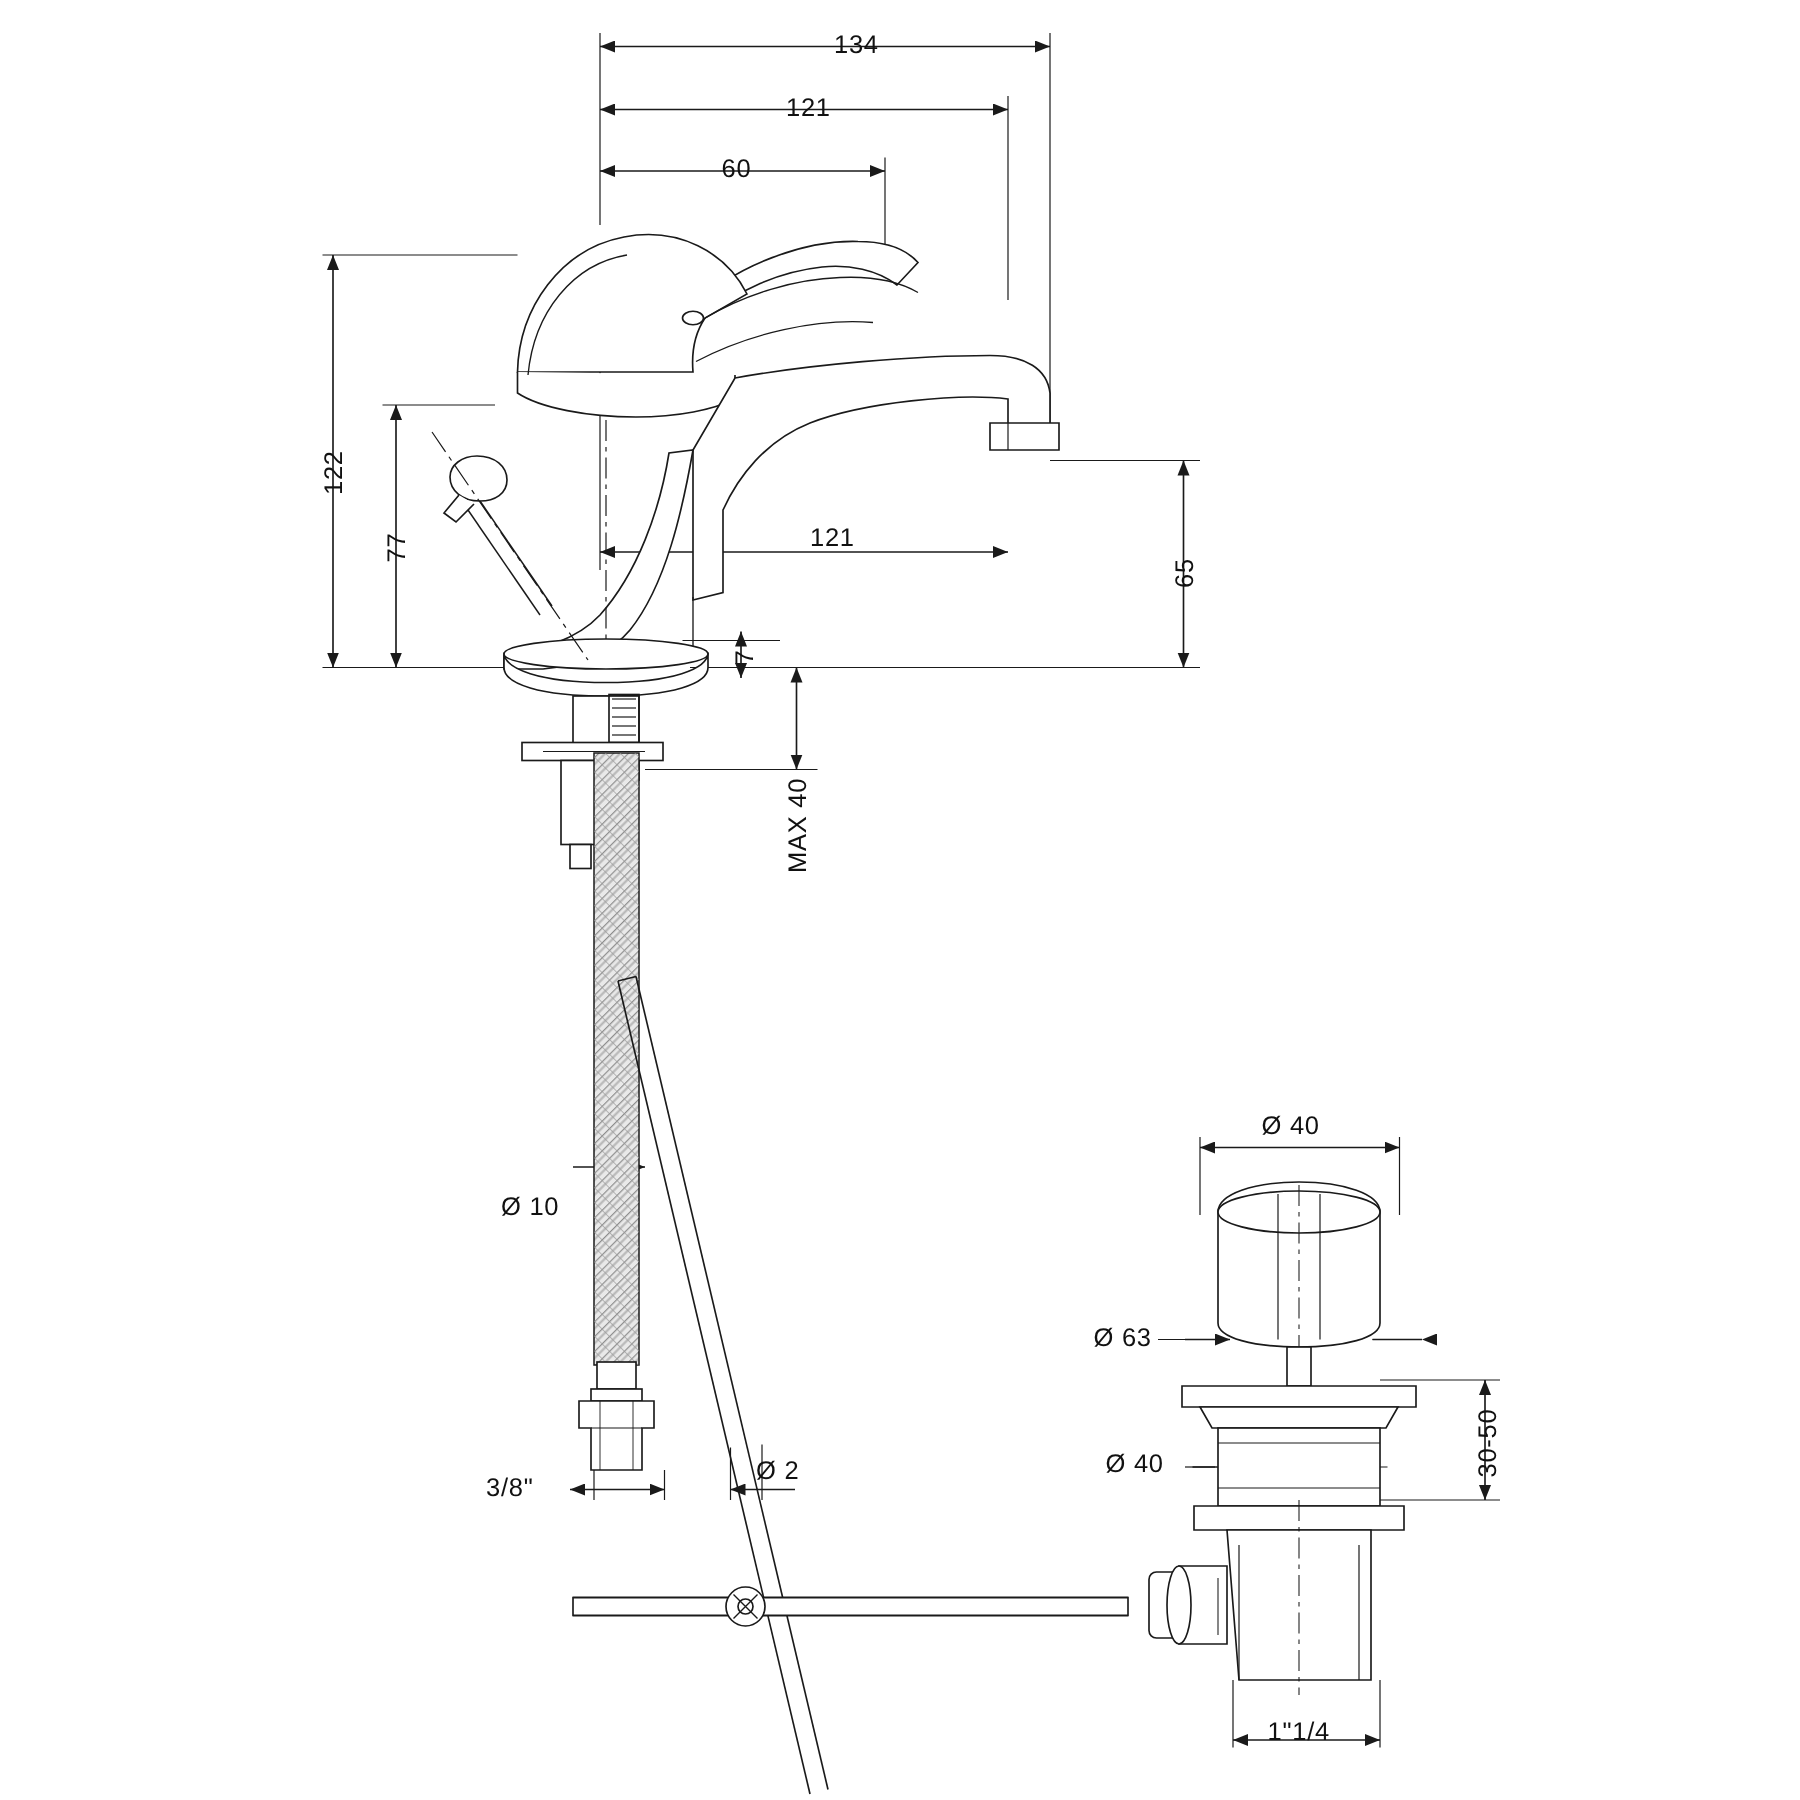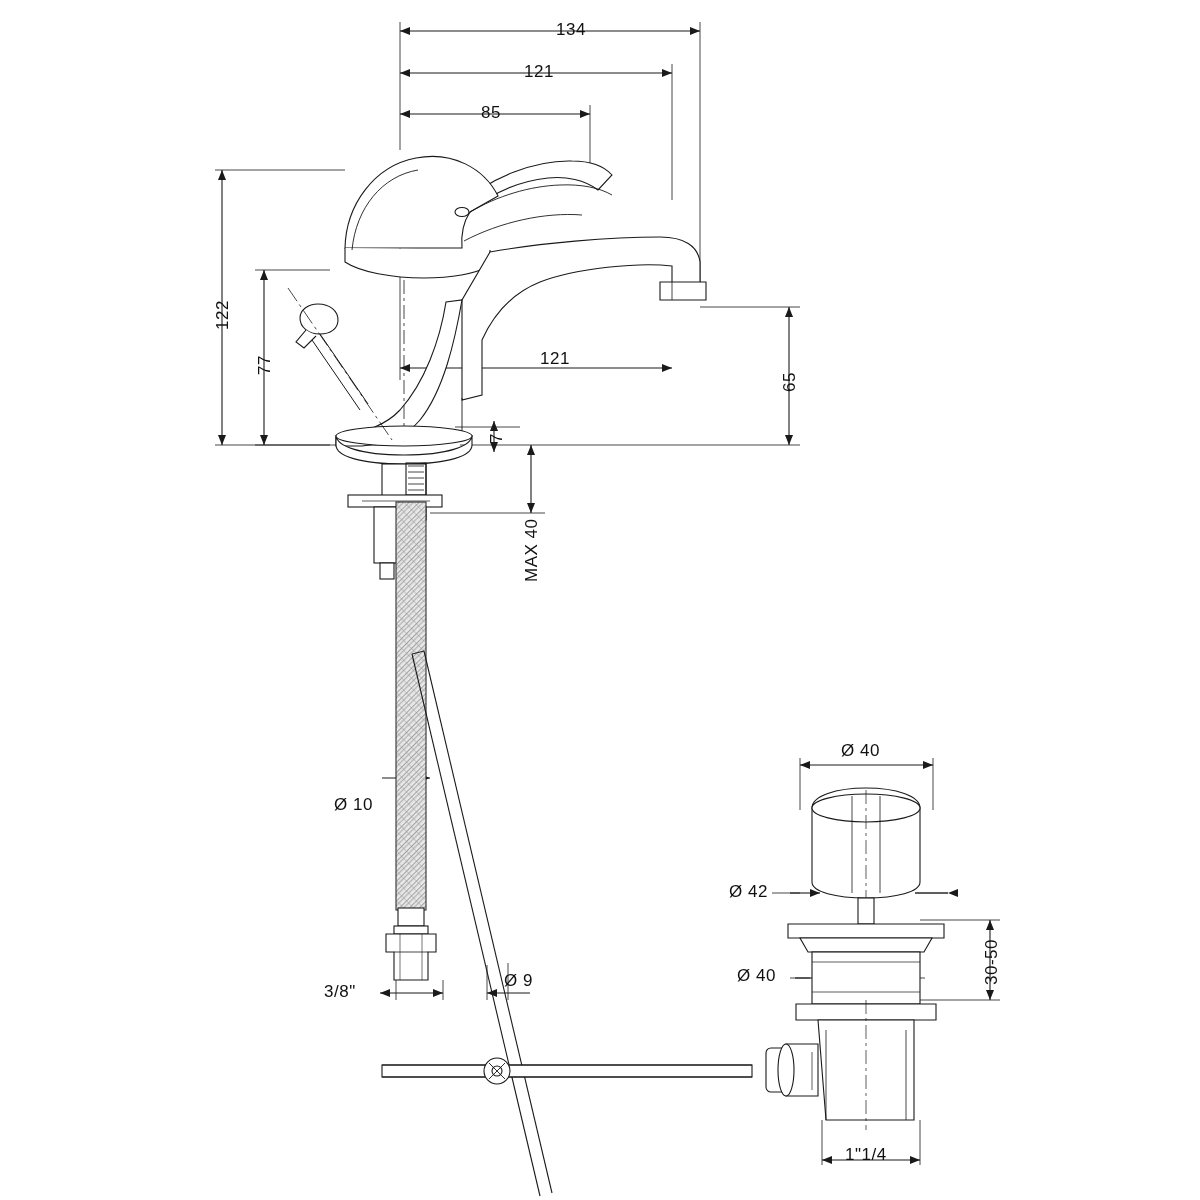--- a/index.html
+++ b/index.html
@@ -195,33 +195,33 @@
     <ellipse cx="786" cy="1070" rx="8" ry="26" fill="#ffffff"></ellipse>
     <line x1="812" y1="1052" x2="812" y2="1090" stroke-width="0.7"></line>
 
     <line x1="812" y1="962" x2="920" y2="962" stroke-width="0.7"></line>
     <line x1="812" y1="992" x2="920" y2="992" stroke-width="0.7"></line>
   </g>
 </svg>
 
 <div class="dimlabel" style="left:556px;top:20px;">134</div>
 <div class="dimlabel" style="left:524px;top:62px;">121</div>
-<div class="dimlabel" style="left:481px;top:103px;">85</div>
+<div class="dimlabel" style="left:481px;top:103px;">60</div>
 
 <div class="dimlabel vert" style="left:213px;top:330px;transform:rotate(-90deg);">122</div>
 <div class="dimlabel vert" style="left:255px;top:375px;transform:rotate(-90deg);">77</div>
 
 <div class="dimlabel" style="left:540px;top:349px;">121</div>
 <div class="dimlabel vert" style="left:780px;top:392px;transform:rotate(-90deg);">65</div>
 <div class="dimlabel vert" style="left:487px;top:443px;transform:rotate(-90deg);">7</div>
 <div class="dimlabel vert" style="left:522px;top:582px;transform:rotate(-90deg);">MAX 40</div>
 
 <div class="dimlabel" style="left:334px;top:795px;">Ø 10</div>
 <div class="dimlabel" style="left:324px;top:982px;">3/8"</div>
-<div class="dimlabel" style="left:504px;top:971px;">Ø 9</div>
+<div class="dimlabel" style="left:504px;top:971px;">Ø 2</div>
 
 <div class="dimlabel" style="left:841px;top:741px;">Ø 40</div>
-<div class="dimlabel" style="left:729px;top:882px;">Ø 42</div>
+<div class="dimlabel" style="left:729px;top:882px;">Ø 63</div>
 <div class="dimlabel" style="left:737px;top:966px;">Ø 40</div>
 <div class="dimlabel vert" style="left:982px;top:985px;transform:rotate(-90deg);">30-50</div>
 <div class="dimlabel" style="left:845px;top:1145px;">1"1/4</div>
 
 </div>
 
 </body></html>

